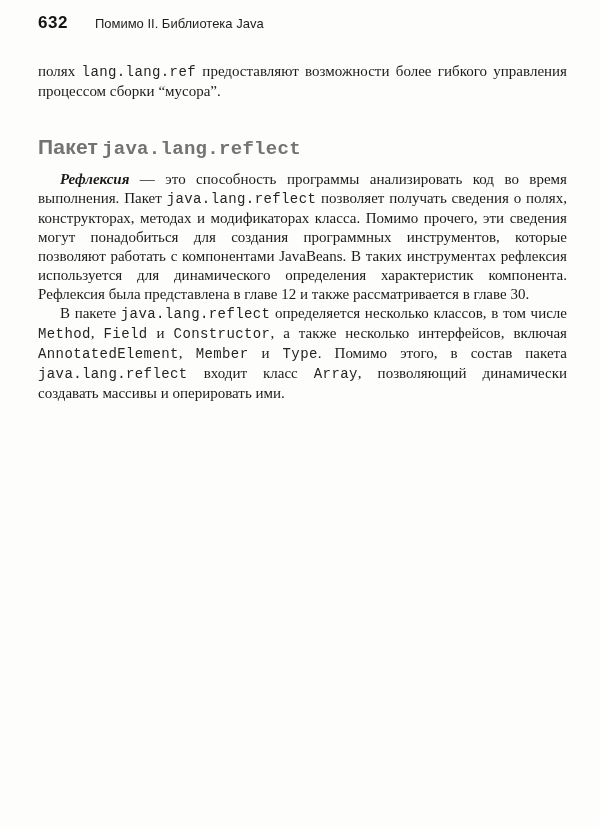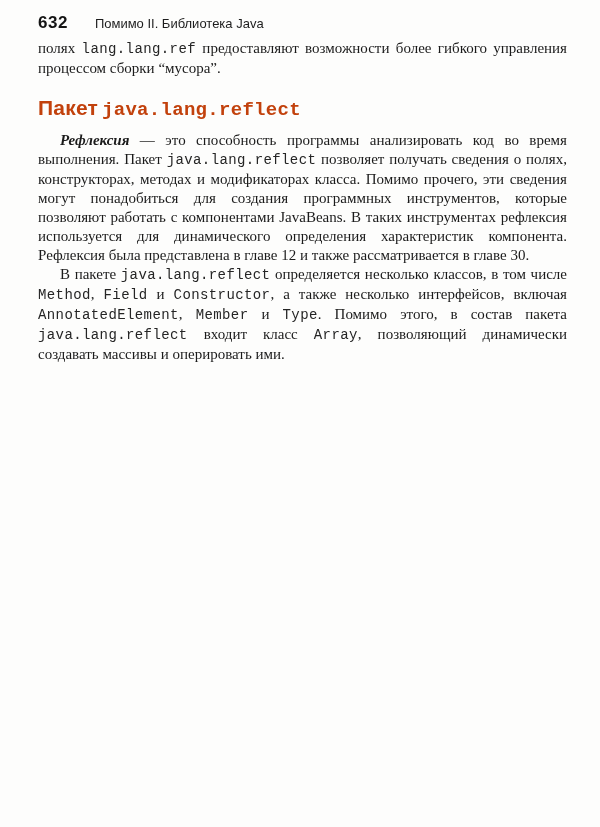--- a/index.html
+++ b/index.html
@@ -18,21 +18,21 @@
     box-sizing: border-box;
     width: 600px;
     height: 827px;
     padding: 13px 33px 0 38px;
     background: #fdfdfc;
   }
   
   .running-header {
     display: flex;
     align-items: baseline;
-    margin-bottom: 6px;
+    margin-bottom: 29px;
     font-family: "Liberation Sans", sans-serif;
   }
   .page-num {
     font-weight: bold;
     font-size: 17px;
     letter-spacing: 0.5px;
     color: #141414;
   }
   .running-head {
     margin-left: 27px;
@@ -57,23 +57,23 @@
     letter-spacing: 0.4px;
     color: #252525;
     white-space: nowrap;
   }
   .seg-italic {
     font-style: italic;
     font-weight: bold;
   }
   
   .section-heading {
-    margin: 14px 0 9px 0;
+    margin: 30px 0 9px 0;
     line-height: 24px;
-    color: #c2410c;
+    color: #737373;
   }
   .h-word {
     font-family: "Liberation Sans", sans-serif;
     font-weight: bold;
     font-size: 21px;
     letter-spacing: 0.2px;
   }
   .h-code {
     font-family: "Liberation Mono", monospace;
     font-weight: bold;

